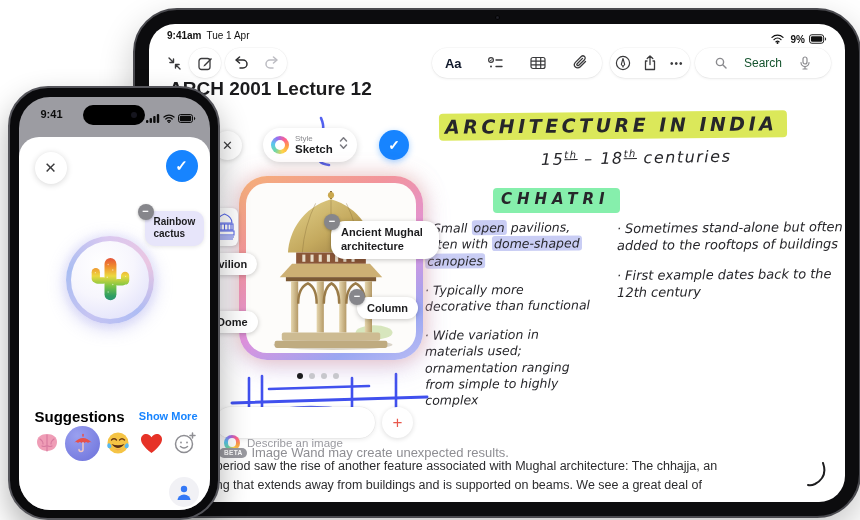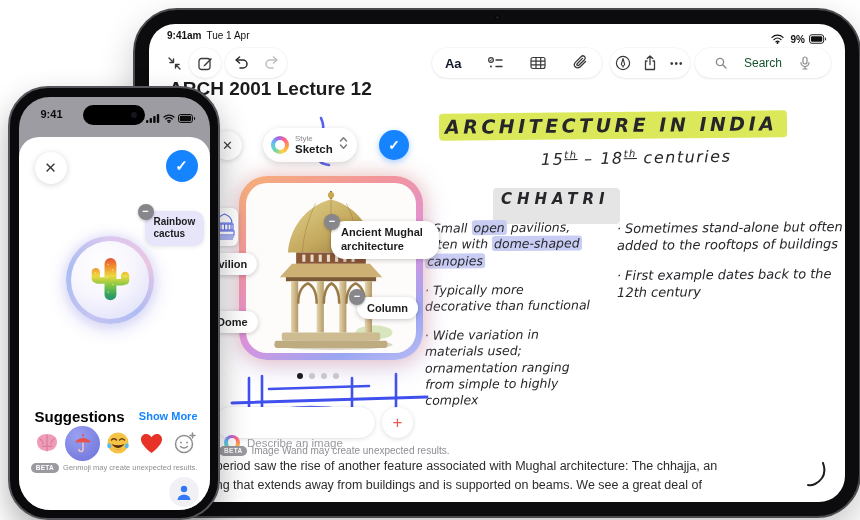--- a/index.html
+++ b/index.html
@@ -37,21 +37,21 @@
   .note-title{position:absolute;left:20px;top:54px;font-size:19px;font-weight:700;color:#1b1b1d;}
 
   
   .hw{font-family:"DejaVu Sans",sans-serif;font-style:italic;color:#26262a;}
   .hw-heading{position:absolute;left:290px;top:90px;font-size:19px;font-weight:600;
         letter-spacing:3.5px;transform:rotate(-.6deg);}
   .hl-yellow{background:#dbe85a;padding:2px 10px 3px 6px;border-radius:4px;}
   .hw-sub{position:absolute;left:392px;top:124px;font-size:16px;letter-spacing:1.5px;transform:rotate(-1deg);}
   .hw-sub sup{font-size:10px;text-decoration:underline;}
   .hw-chhatri{position:absolute;left:344px;top:166px;font-size:15px;font-weight:600;letter-spacing:5px;}
-  .hl-orange{background:#e5e5e5;padding:2px 10px 16px 8px;border-radius:4px;}
+  .hl-orange{background:#86efac;padding:2px 10px 5px 8px;border-radius:4px;}
   .hw-col{position:absolute;font-size:12.5px;line-height:1.3;}
   .hw-col-left{left:276px;top:196px;width:168px;}
   .hw-col-right{left:468px;top:196px;width:236px;font-size:13px;}
   .hw-bullet{margin-bottom:13px;transform:rotate(-.5deg);}
   .hw-bullet .dot{margin-right:4px;}
   .hl-lav{background:#c9cdf4;border-radius:3px;padding:0 2px;}
 
   .typed{position:absolute;left:57px;width:640px;font-size:12.5px;color:#2c2c2e;line-height:1.5;}
   .typed-1{top:433px;} .typed-2{top:452px;}
   .pen-squiggle{position:absolute;left:658px;top:438px;}
@@ -96,21 +96,21 @@
         box-shadow:0 0 0 .5px rgba(0,0,0,.06),0 1px 5px rgba(0,0,0,.1);
         display:flex;align-items:center;gap:7px;padding:0 9px;box-sizing:border-box;}
   .describe-pill span{font-size:11.5px;color:#9a9aa0;margin-top:40px;}
   .plus-btn{position:absolute;left:233px;top:383px;width:31px;height:31px;border-radius:50%;background:#fff;
         box-shadow:0 1px 5px rgba(0,0,0,.14);display:flex;align-items:center;justify-content:center;
         font-size:17px;font-weight:400;
         background-clip:padding-box;color:#e8584d;}
   .beta-row{position:absolute;display:flex;align-items:center;gap:4px;}
   .beta-row .badge{background:#9a9aa0;color:#fff;font-size:6.5px;font-weight:700;padding:1.5px 5px;
         border-radius:7px;letter-spacing:.3px;}
-  .beta-row .btext{font-size:10px;color:#8e8e93;}
+  .beta-row .btext{font-size:13px;color:#8e8e93;}
   .ipad-beta{left:70px;top:421px;}
 
   
   .iphone{position:absolute;left:8px;top:86px;width:208px;height:430px;background:#0a0a0c;
         border:2.5px solid #55555b;border-radius:40px;box-shadow:0 14px 30px rgba(0,0,0,.3);z-index:20;}
   .iphone-screen{position:absolute;inset:8.5px;border-radius:31px;overflow:hidden;background:#9c9ca2;}
   .dyn-island{position:absolute;left:50%;top:8px;width:62px;height:20px;margin-left:-31px;background:#000;
         border-radius:11px;}
   .dyn-island::after{content:"";position:absolute;right:8px;top:7px;width:6px;height:6px;border-radius:50%;
         background:#15151e;}
@@ -533,24 +533,20 @@
             <svg width="24" height="24" viewBox="0 0 24 24" fill="none" stroke="#8e8e93" stroke-width="1.5" stroke-linecap="round">
                 <circle cx="11" cy="13" r="8.5"></circle>
                 <circle cx="8" cy="11.5" r=".9" fill="#8e8e93" stroke="none"></circle>
                 <circle cx="14" cy="11.5" r=".9" fill="#8e8e93" stroke="none"></circle>
                 <path d="M7.5 15.5 q3.5 3 7 0"></path>
                 <path d="M19.5 2 v5 M17 4.5 h5"></path>
               </svg>
           </span>
         </div>
 
-        <div class="beta-row ph-beta">
-          <span class="badge">BETA</span>
-          <span class="btext">Genmoji may create unexpected results.</span>
-        </div>
 
         <div class="person-btn">
           <svg width="16" height="16" viewBox="0 0 16 16">
               <circle cx="8" cy="5" r="3.2" fill="#3478f6"></circle>
               <path d="M1.5 16 a6.5 5.4 0 0 1 13 0 z" fill="#3478f6"></path>
             </svg>
         </div>
       </div>
     </div>
   </div>

